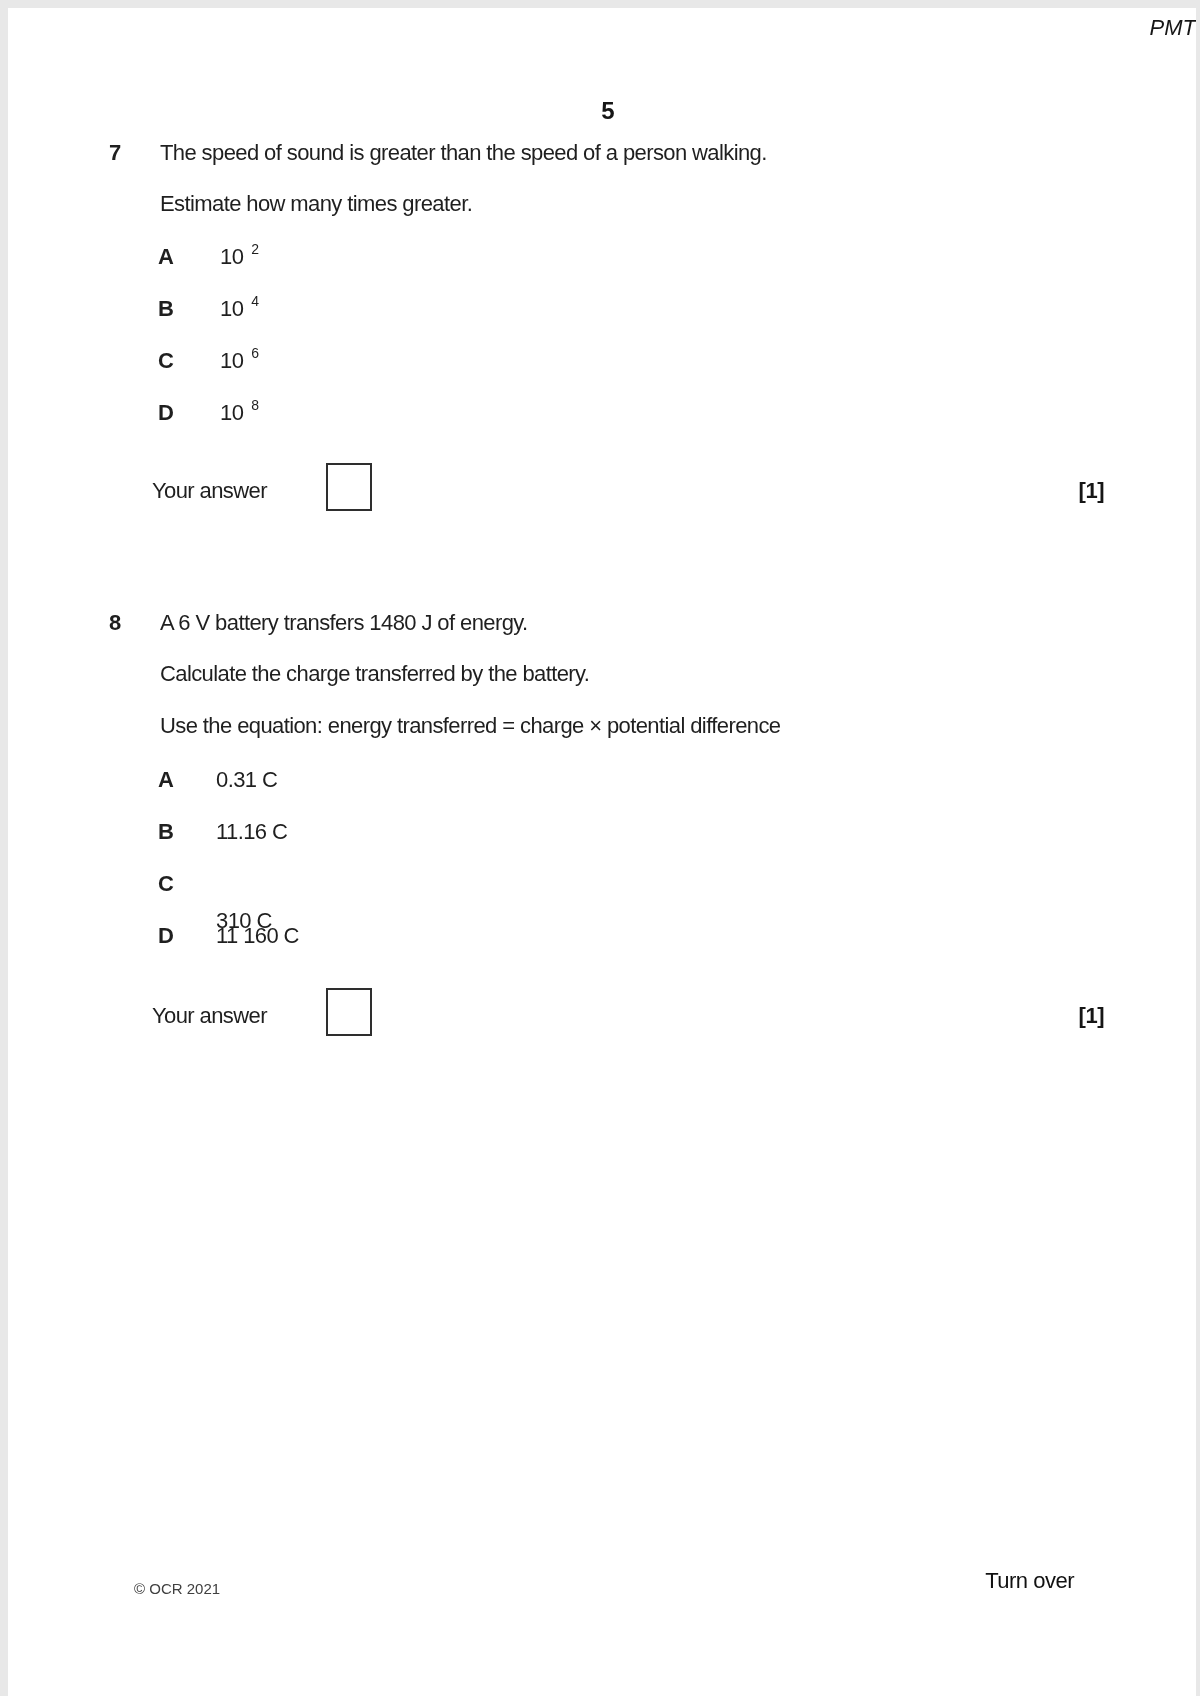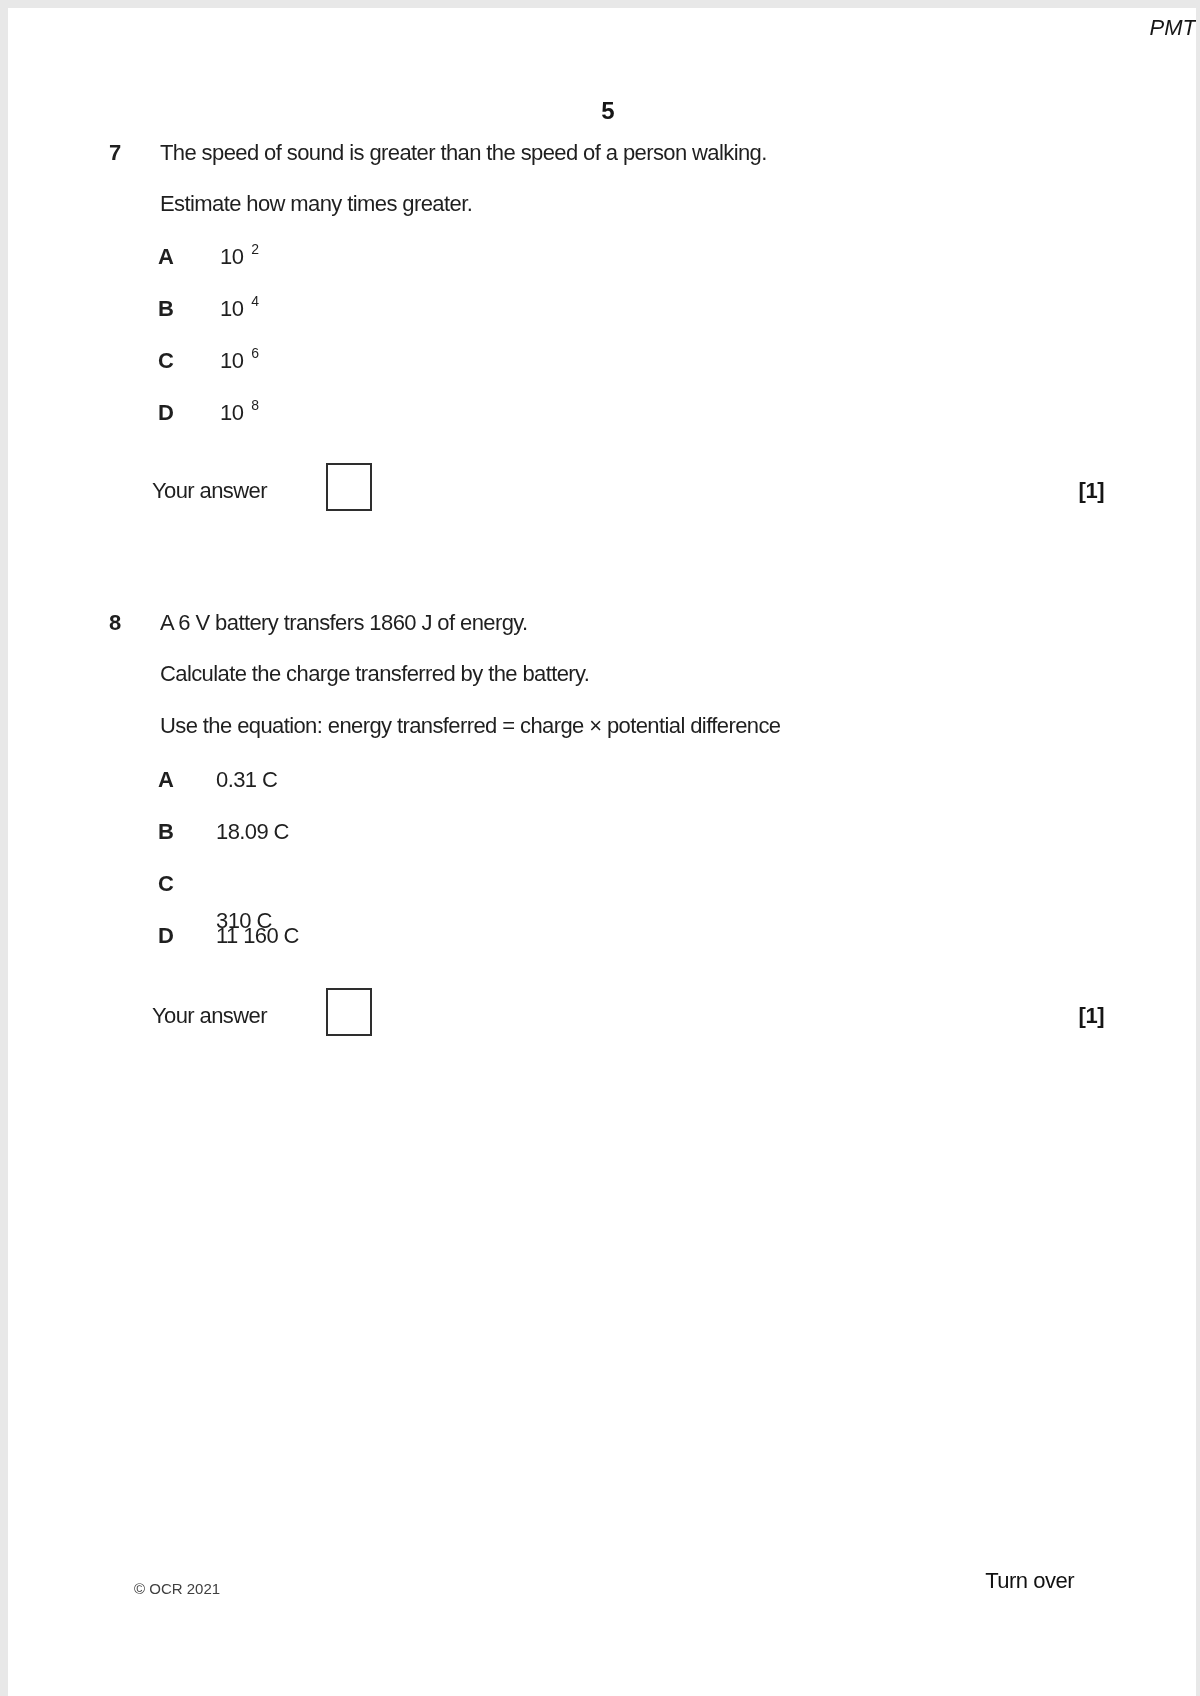--- a/index.html
+++ b/index.html
@@ -128,29 +128,29 @@
     <div class="txt opt-letter" style="top:388px">D</div>
     <div class="txt opt-value" style="top:388px"><span>10</span><sup>8</sup></div>
 
     <div class="txt answer-label" style="top:466px">Your answer</div>
     <div class="answer-box" style="top:455px"></div>
     <div class="marks" style="top:466px">[1]</div>
   </section>
 
   <section>
     <div class="txt qnum" style="top:598px">8</div>
-    <div class="txt qline" style="top:598px">A 6 V battery transfers 1860 J  of energy.</div>
+    <div class="txt qline" style="top:598px">A 6 V battery transfers 1480 J  of energy.</div>
     <div class="txt qline" style="top:649px">Calculate the charge transferred by the battery.</div>
     <div class="txt qline" style="top:701px">Use the equation: energy transferred = charge × potential difference</div>
 
     <div class="txt opt-letter" style="top:755px">A</div>
     <div class="txt opt-value" style="top:755px">0.31 C</div>
 
     <div class="txt opt-letter" style="top:807px">B</div>
-    <div class="txt opt-value" style="top:807px">18.09 C</div>
+    <div class="txt opt-value" style="top:807px">11.16 C</div>
 
     <div class="txt opt-letter" style="top:859px">C</div>
     <div class="txt opt-value" style="top:896px">310 C</div>
 
     <div class="txt opt-letter" style="top:911px">D</div>
     <div class="txt opt-value" style="top:911px">11 160 C</div>
 
     <div class="txt answer-label" style="top:991px">Your answer</div>
     <div class="answer-box" style="top:980px"></div>
     <div class="marks" style="top:991px">[1]</div>

